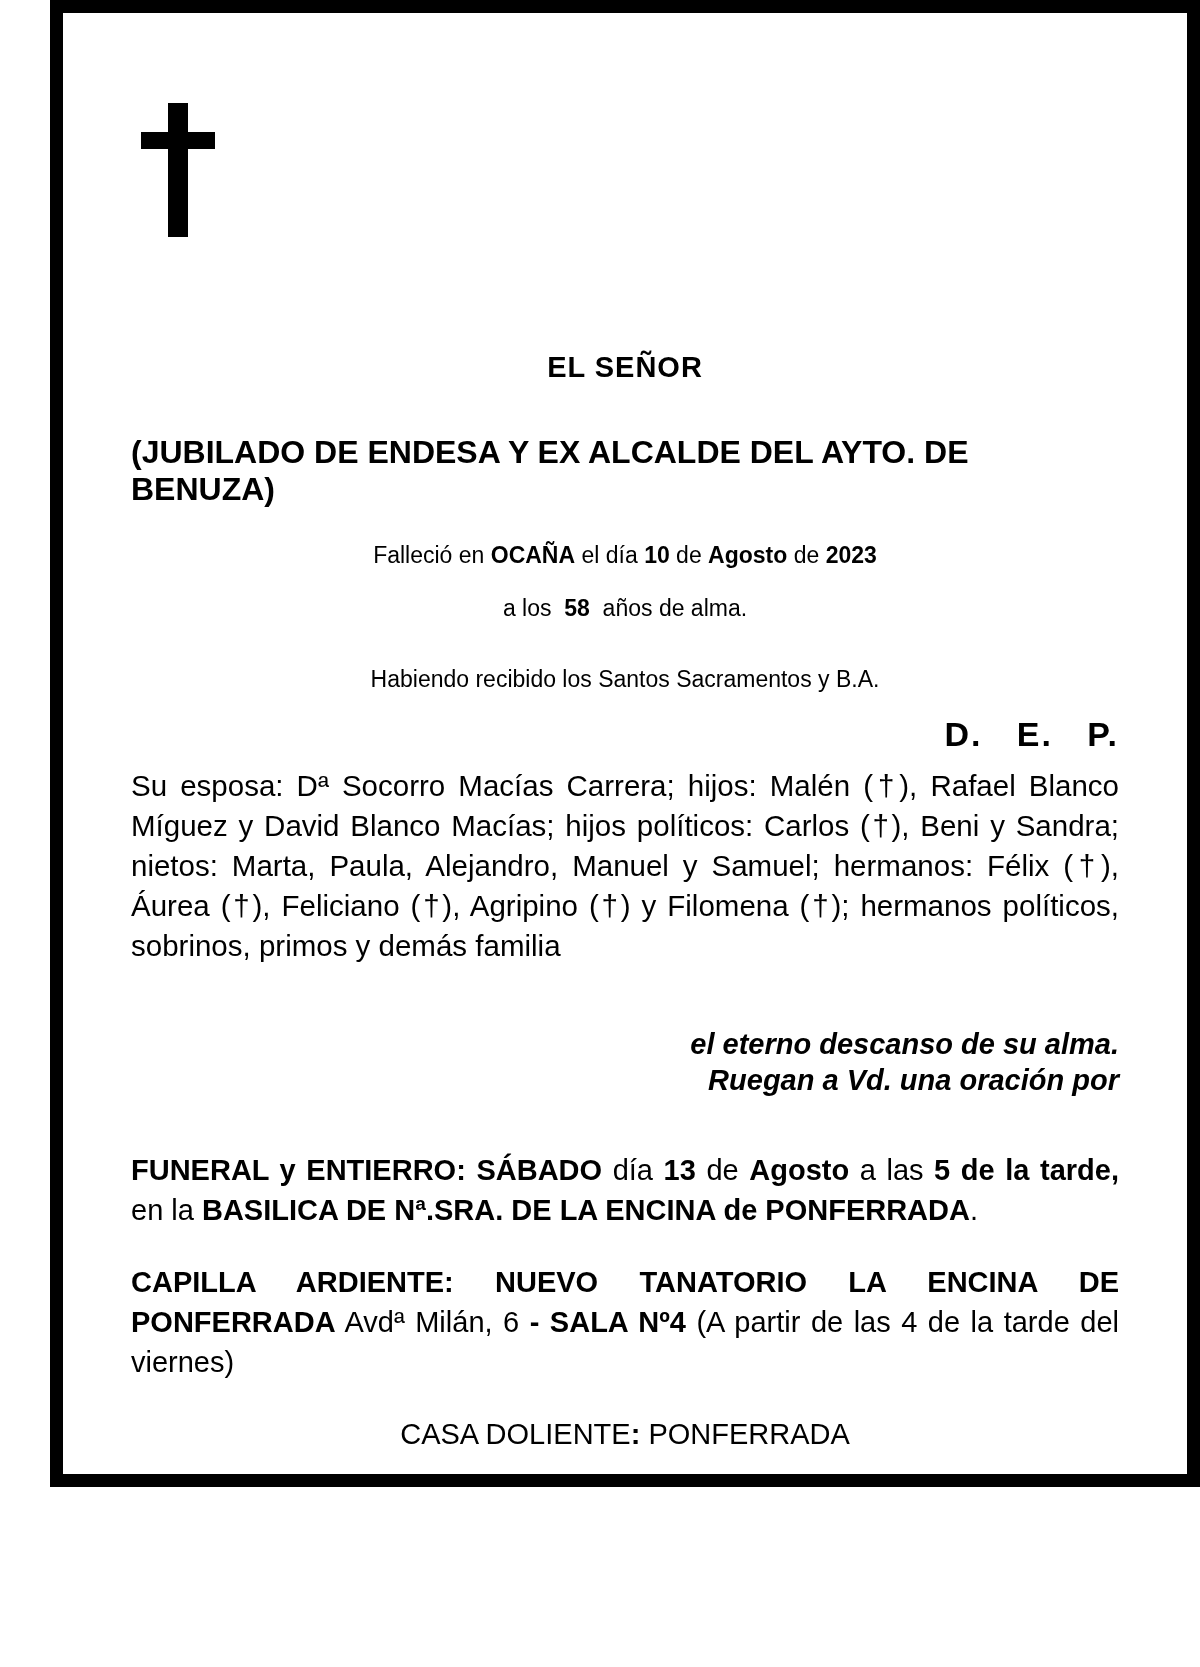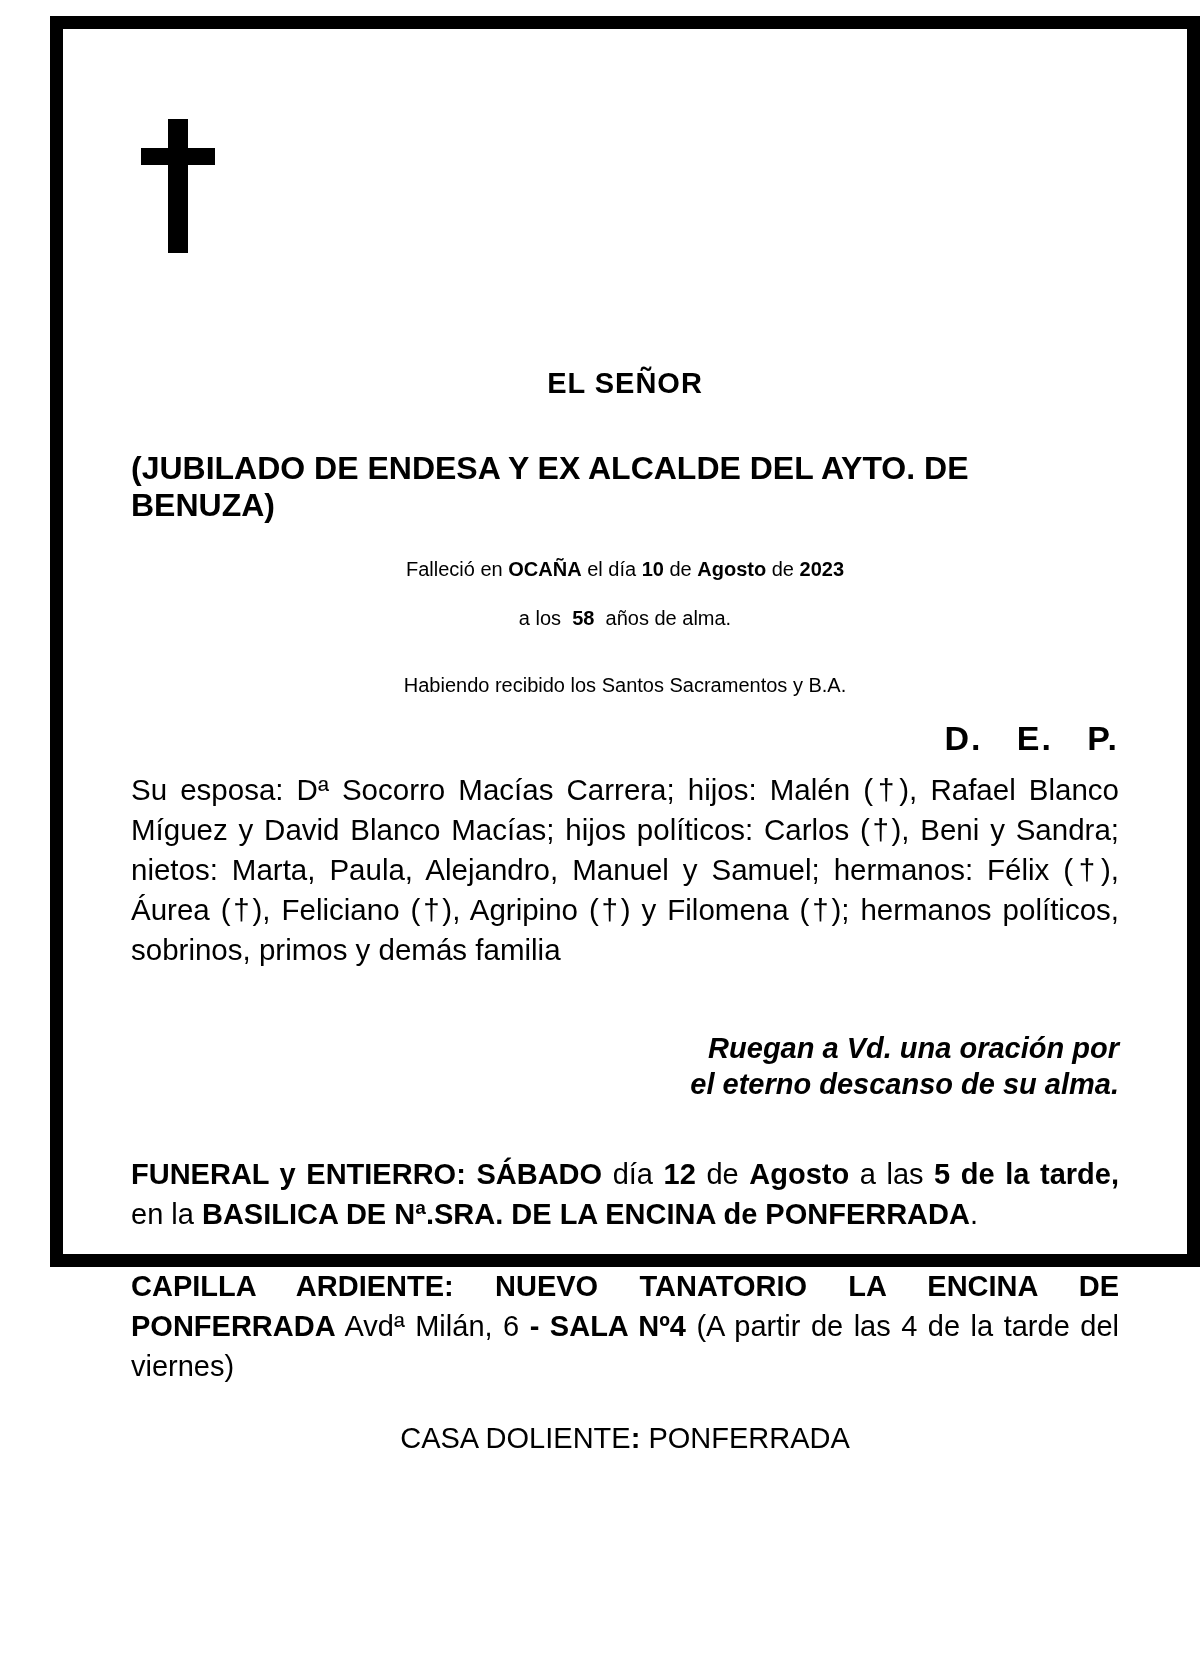--- a/index.html
+++ b/index.html
@@ -11,23 +11,23 @@
     width: 1200px;
     height: 1667px;
     position: relative;
     font-family: "Liberation Sans", "DejaVu Sans", sans-serif;
     color: #000000;
     overflow: hidden;
   }
   .frame {
     position: absolute;
     left: 50px;
-    top: 16px;
+    top: 0;
     width: 1150px;
-    height: 1251px;
+    height: 1487px;
     border: 13px solid #000000;
     box-sizing: border-box;
     background: #ffffff;
   }
   .content {
     position: relative;
     width: 100%;
     height: 100%;
     box-sizing: border-box;
     padding: 0 68px;
@@ -71,21 +71,21 @@
     line-height: 71px;
     letter-spacing: 0.5px;
   }
   .subtitle {
     margin-top: 50px;
     font-size: 32px;
     font-weight: 700;
   }
   .line {
     text-align: center;
-    font-size: 20px;
+    font-size: 23px;
     font-weight: 400;
   }
   .line-death { margin-top: 34px; }
   .line-age { margin-top: 26px; }
   .line-sacraments { margin-top: 44px; }
   .dep {
     margin-top: 22px;
     text-align: right;
     font-size: 34px;
     font-weight: 700;
@@ -140,24 +140,24 @@
 
     <div class="line line-age pre"><span>a los  </span><span class="b">58</span><span>  años de alma.</span></div>
 
     <div class="line line-sacraments">Habiendo recibido los Santos Sacramentos y B.A.</div>
 
     <div class="dep pre"><span>D.   E.   P.</span></div>
 
     <div class="family">Su esposa: Dª Socorro Macías Carrera; hijos: Malén (†), Rafael Blanco Míguez y David Blanco Macías; hijos políticos: Carlos (†), Beni y Sandra; nietos: Marta, Paula, Alejandro, Manuel y Samuel; hermanos: Félix (†), Áurea (†), Feliciano (†), Agripino (†) y Filomena (†); hermanos políticos, sobrinos, primos y demás familia</div>
 
     <div class="prayer">
+      <div>el eterno descanso de su alma.</div>
       <div>Ruegan a Vd. una oración por</div>
-      <div>el eterno descanso de su alma.</div>
     </div>
 
-    <div class="para funeral"><span class="b">FUNERAL y ENTIERRO: SÁBADO</span><span> día </span><span class="b">12</span><span> de </span><span class="b">Agosto</span><span> a las </span><span class="b">5 de la tarde,</span><span> en la </span><span class="b">BASILICA DE Nª.SRA. DE LA ENCINA de PONFERRADA</span><span>.</span></div>
+    <div class="para funeral"><span class="b">FUNERAL y ENTIERRO: SÁBADO</span><span> día </span><span class="b">13</span><span> de </span><span class="b">Agosto</span><span> a las </span><span class="b">5 de la tarde,</span><span> en la </span><span class="b">BASILICA DE Nª.SRA. DE LA ENCINA de PONFERRADA</span><span>.</span></div>
 
     <div class="para capilla"><span class="b">CAPILLA ARDIENTE: NUEVO TANATORIO LA ENCINA DE PONFERRADA</span><span> Avdª Milán, 6 </span><span class="b">- SALA Nº4</span><span> (A partir de las 4 de la tarde del viernes)</span></div>
 
     <div class="casa"><span>CASA DOLIENTE</span><span class="b">:</span><span> PONFERRADA</span></div>
 
   </div>
 </div>
 
 </body></html>

